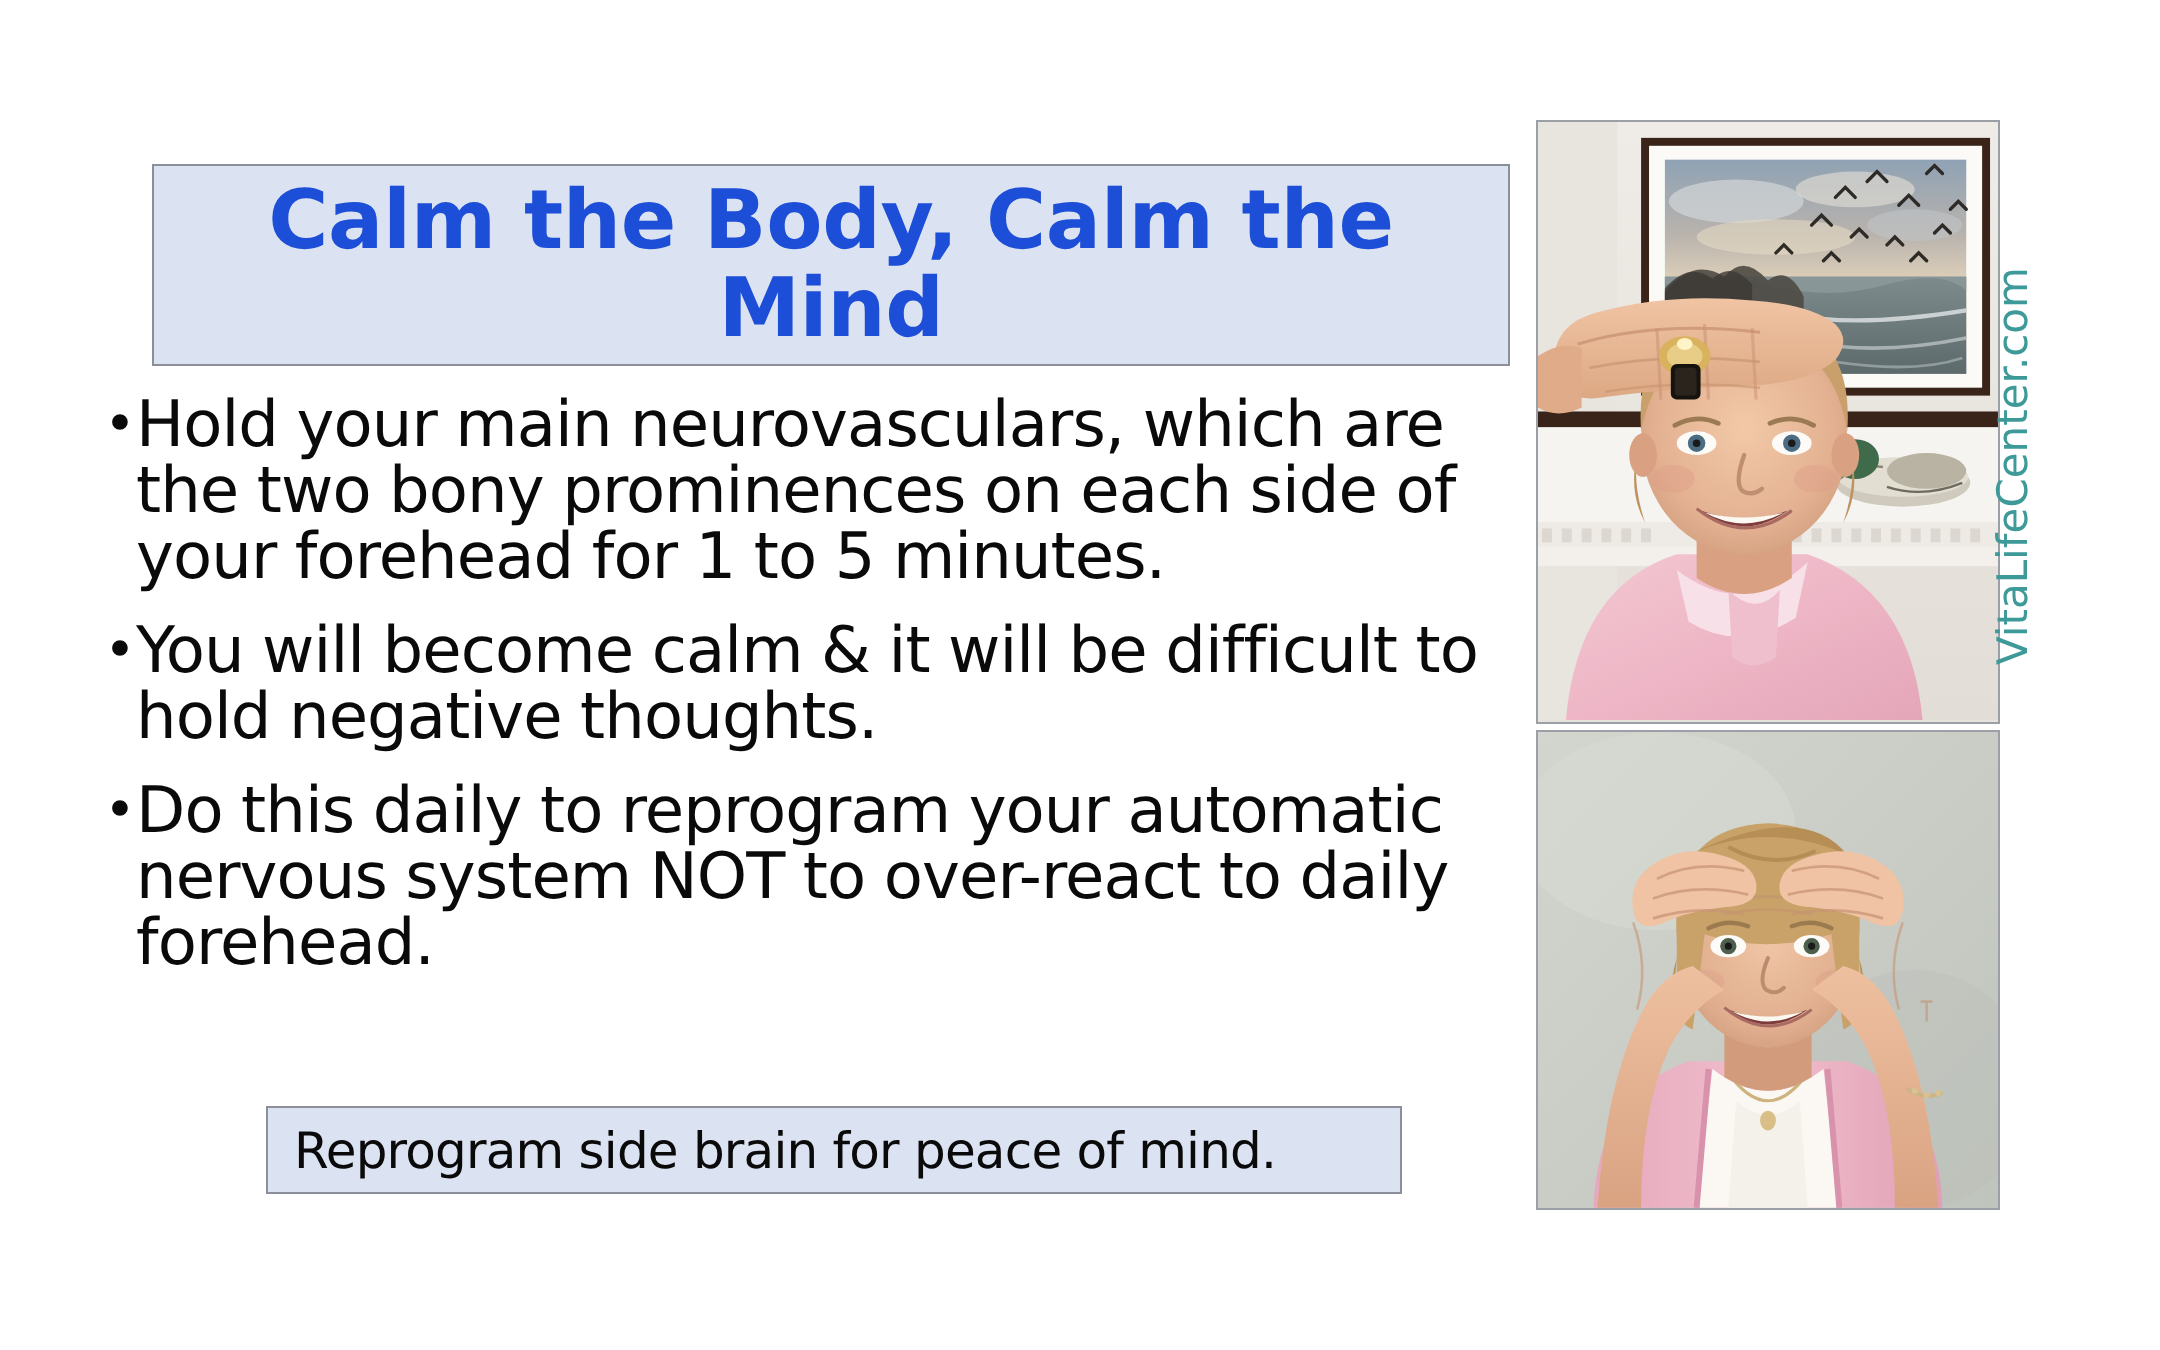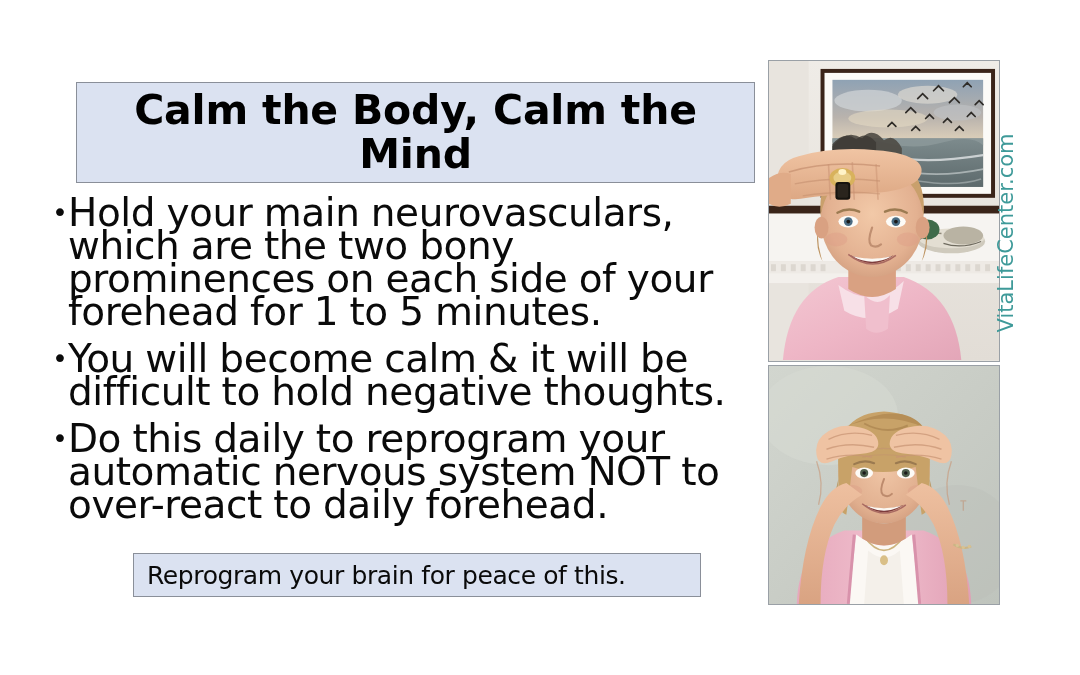--- a/index.html
+++ b/index.html
@@ -35,21 +35,21 @@
     box-sizing: border-box;
     display: flex;
     align-items: center;
     justify-content: center;
   }
   #title-text {
     font-family: "DejaVu Sans", sans-serif;
     font-weight: bold;
     font-size: 41px;
     line-height: 1.07;
-    color: #000000;
+    color: #1d4ed8;
     text-align: center;
     letter-spacing: -0.2px;
     padding: 0 12px;
     width: 100%;
     box-sizing: border-box;
   }
 
   
   #bullets {
     position: absolute;
@@ -66,21 +66,21 @@
     flex: 0 0 auto;
     width: 16px;
     font-size: 27px;
     line-height: 34px;
     color: #0a0a0a;
     text-align: left;
   }
   .bullet-text {
     flex: 1 1 auto;
     font-family: "DejaVu Sans", sans-serif;
-    font-size: 39px;
+    font-size: 32px;
     line-height: 33px;
     color: #0a0a0a;
     letter-spacing: -0.45px;
     word-spacing: -0.5px;
   }
 
   
   #callout-box {
     position: absolute;
     left: 133px;
@@ -168,21 +168,21 @@
     </div>
 
     <div class="bullet-row">
       <span class="bullet-dot">•</span>
       <span class="bullet-text">Do this daily to reprogram your automatic nervous system NOT to over-react to daily forehead.</span>
     </div>
 
   </div>
 
   <div id="callout-box">
-    <div id="callout-text">Reprogram your brain for peace of this.</div>
+    <div id="callout-text">Reprogram side brain for peace of mind.</div>
   </div>
 
   <div class="photo" id="photo-top">
     <svg class="photo-canvas" viewBox="0 0 232 302" preserveAspectRatio="none">
       <defs>
         <linearGradient id="wallTop" x1="0" y1="0" x2="0" y2="1">
           <stop offset="0%" stop-color="#efece7"></stop>
           <stop offset="100%" stop-color="#e2ddd6"></stop>
         </linearGradient>
         <linearGradient id="skyArt" x1="0" y1="0" x2="0" y2="1">

